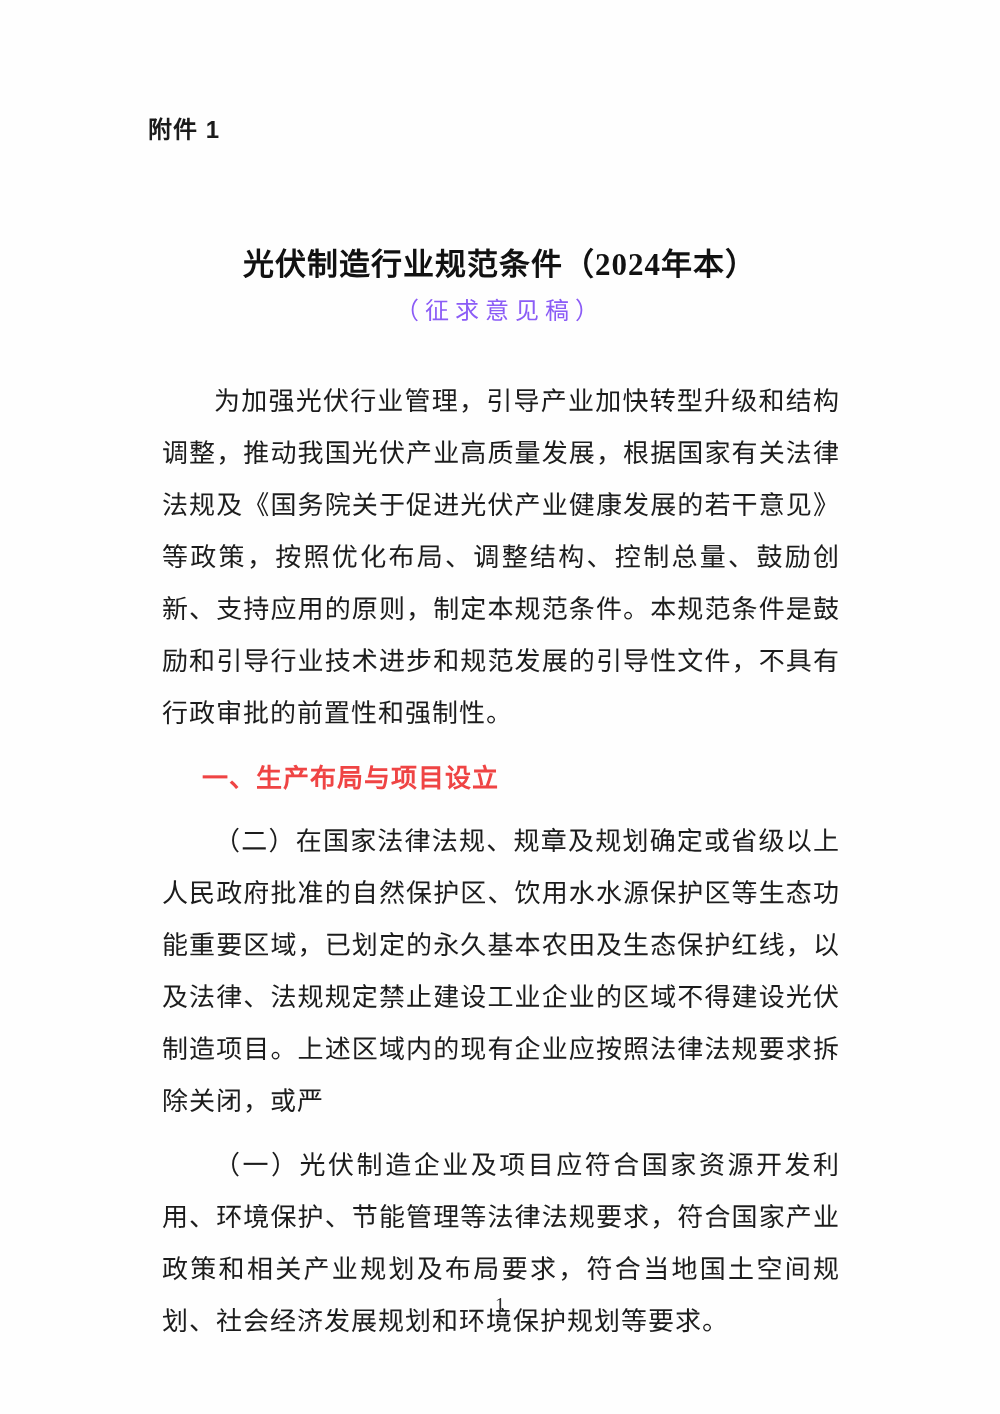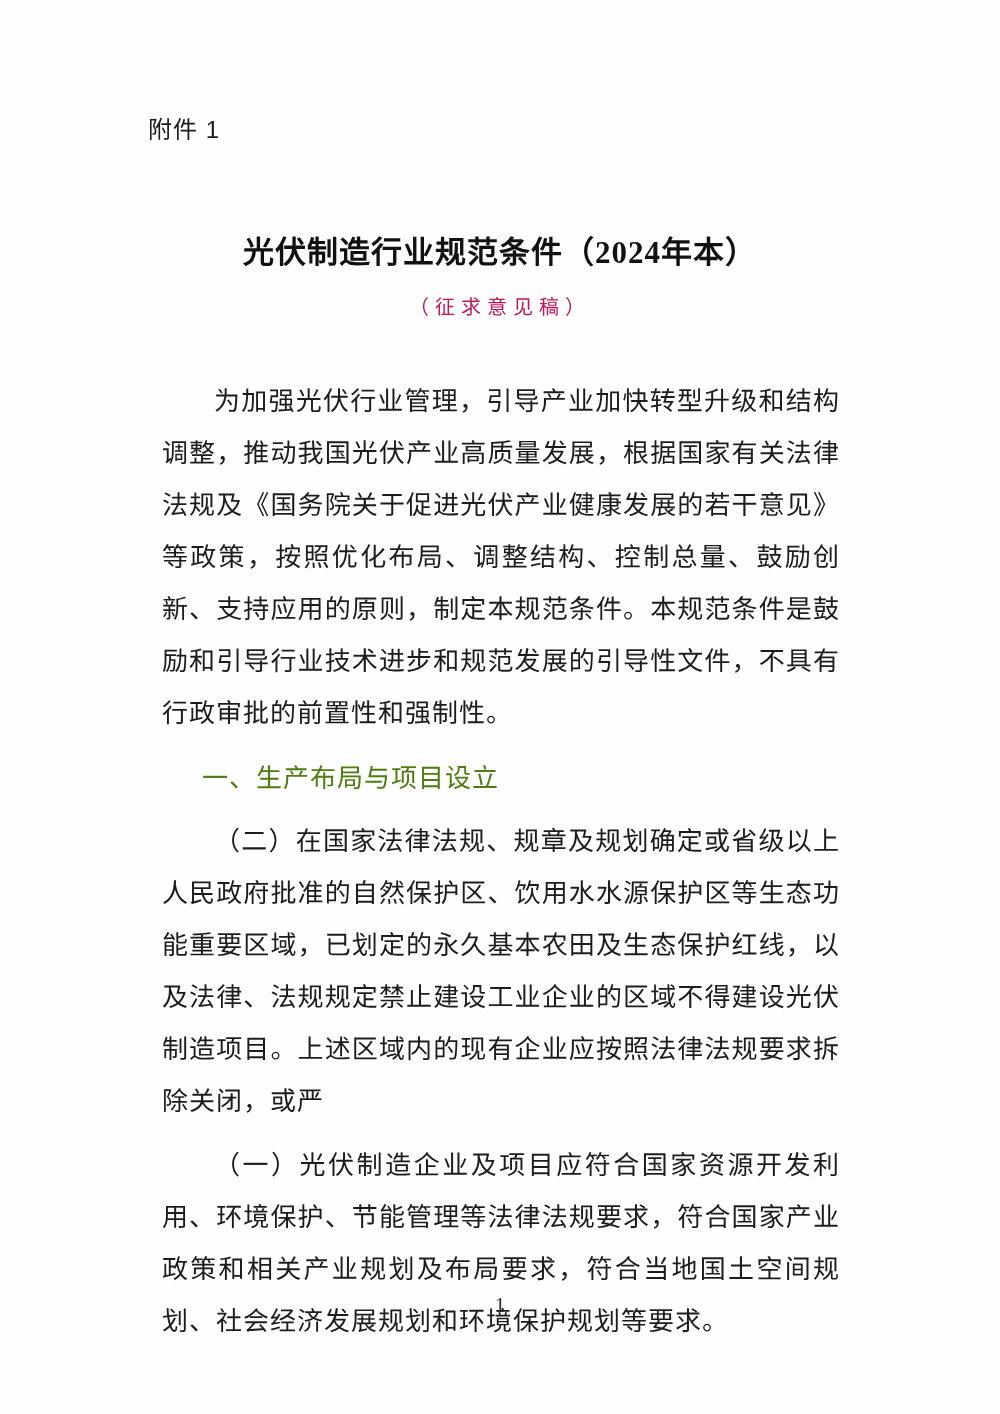--- a/index.html
+++ b/index.html
@@ -14,74 +14,74 @@
     background: #fefefe;
     color: #1c1c1c;
     font-family: "Liberation Serif", "DejaVu Serif", serif;
     overflow: hidden;
   }
   .attachment-label {
     position: absolute;
     left: 148px;
     top: 110px;
     font-family: "Liberation Sans", "DejaVu Sans", sans-serif;
-    font-weight: 400;
+    font-weight: 700;
     font-size: 24px;
     letter-spacing: 1px;
     color: #1b1b1b;
     white-space: nowrap;
   }
   .doc-title {
     position: absolute;
     left: 0;
-    top: 227px;
+    top: 239px;
     width: 100%;
     margin: 0;
     text-align: center;
     font-family: "Liberation Serif", "DejaVu Serif", serif;
     font-weight: bold;
     font-size: 31px;
     letter-spacing: 1px;
     color: #111111;
   }
   .doc-subtitle {
     position: absolute;
     left: 0;
     top: 291px;
     width: 100%;
     text-align: center;
-    font-size: 20px;
+    font-size: 24px;
     letter-spacing: 6px;
-    color: #be185d;
+    color: #8b5cf6;
   }
   .body-text {
     position: absolute;
     left: 150px;
     top: 364px;
     width: 702px;
   }
   .body-text p {
     margin: 12px;
     font-size: 26px;
     line-height: 52px;
     letter-spacing: 1px;
     text-align: justify;
     text-justify: inter-ideograph;
     text-indent: 2em;
     color: #1c1c1c;
   }
   .section-heading {
     margin: 0;
     font-family: "Liberation Sans", "DejaVu Sans", sans-serif;
-    font-weight: 400;
+    font-weight: 700;
     font-size: 26px;
     line-height: 52px;
     letter-spacing: 1px;
     text-indent: 2em;
-    color: #4d7c0f;
+    color: #ef4444;
   }
   .page-number {
     position: absolute;
     left: 0;
     top: 1294px;
     width: 100%;
     text-align: center;
     font-size: 20px;
     color: #2a2a2a;
   }

